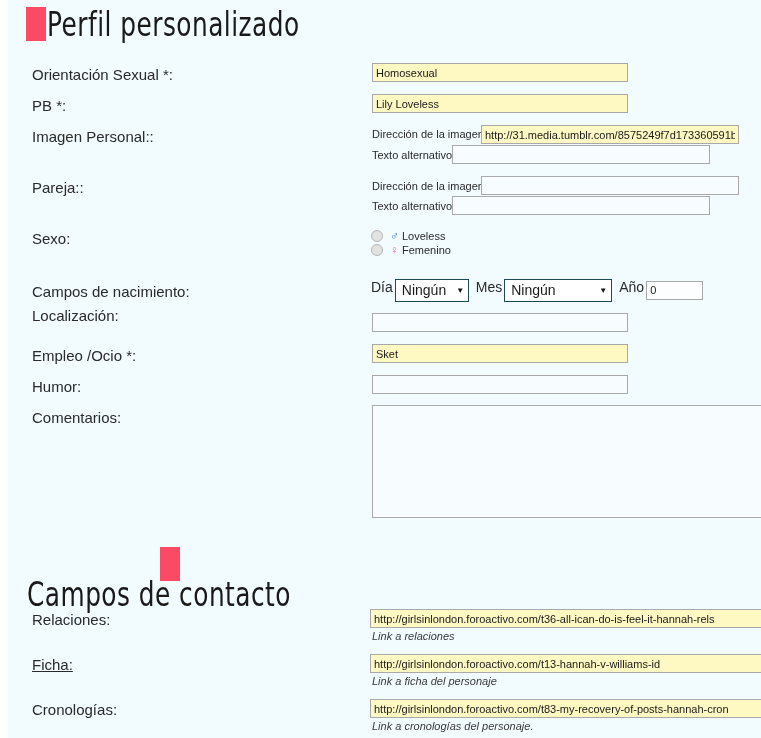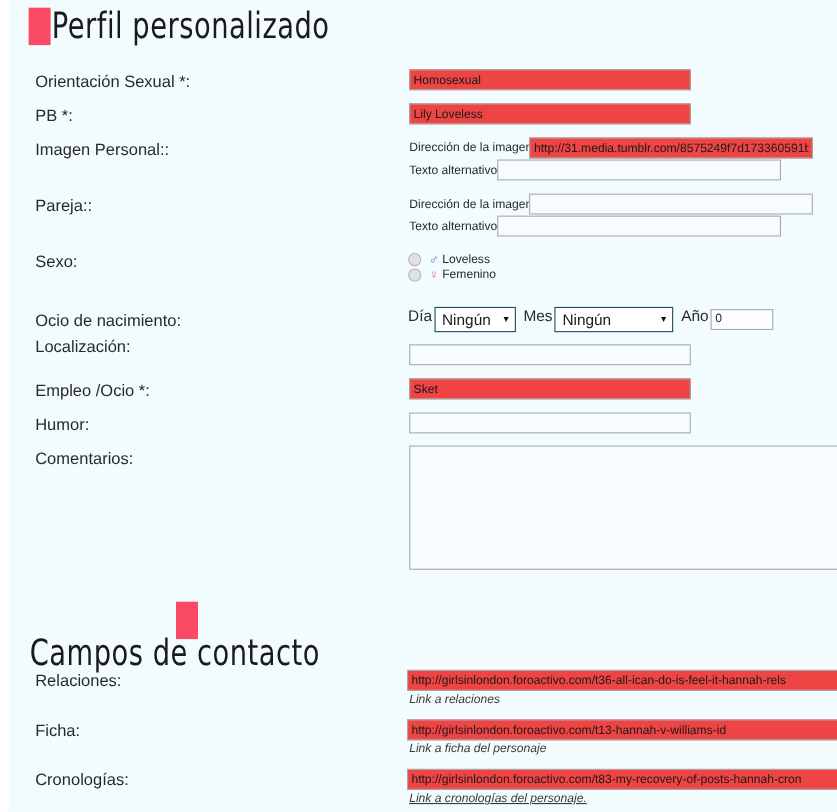--- a/index.html
+++ b/index.html
@@ -67,21 +67,21 @@
     color: #2a2a2a;
     white-space: nowrap;
   }
 
   
   .txt {
     position: absolute;
     box-sizing: border-box;
     height: 19px;
     border: 1px solid #a9a9a9;
-    background: #ef4444;
+    background: #fef9c3;
     font-family: "Liberation Sans", sans-serif;
     font-size: 11px;
     color: #1a1a1a;
     padding: 0 3px;
     outline: none;
   }
   .txt.plain {
     background: #f7fdff;
   }
 
@@ -229,21 +229,21 @@
     <span class="radio-dot"></span>
     <span class="sex-icon male">♂</span>
     <span class="radio-text">Loveless</span>
   </div>
   <div class="radio-row" style="left:371px; top:242px;">
     <span class="radio-dot"></span>
     <span class="sex-icon female">♀</span>
     <span class="radio-text">Femenino</span>
   </div>
 
-  <div class="field-label" style="top:283px;">Ocio de nacimiento:</div>
+  <div class="field-label" style="top:283px;">Campos de nacimiento:</div>
   <div class="date-row" style="left:371px; top:278px;">
     <span class="date-tag">Día</span>
     <div class="sel sel-dia">
       <span>Ningún</span>
       <span class="caret">▼</span>
     </div>
     <span class="date-tag">Mes</span>
     <div class="sel sel-mes">
       <span>Ningún</span>
       <span class="caret">▼</span>
@@ -266,21 +266,21 @@
 
   <div class="section-head" style="left:26px; top:547px;flex-direction:column;">
     <div class="head-swatch"></div>
     <div class="head-text">Campos de contacto</div>
   </div>
 
   <div class="field-label" style="top:611px;">Relaciones:</div>
   <input class="txt" style="left: 370px; top: 609px; width: 400px;" value="http://girlsinlondon.foroactivo.com/t36-all-ican-do-is-feel-it-hannah-rels">
   <div class="hint" style="left:372px; top:630px;">Link a relaciones</div>
 
-  <div class="field-label" style="top:656px;">Ficha:</div>
+  <div class="field-label" style="top:656px;text-decoration:underline;">Ficha:</div>
   <input class="txt" style="left: 370px; top: 654px; width: 400px;" value="http://girlsinlondon.foroactivo.com/t13-hannah-v-williams-id">
   <div class="hint" style="left:372px; top:675px;">Link a ficha del personaje</div>
 
   <div class="field-label" style="top:701px;">Cronologías:</div>
   <input class="txt" style="left: 370px; top: 699px; width: 400px;" value="http://girlsinlondon.foroactivo.com/t83-my-recovery-of-posts-hannah-cron">
-  <div class="hint" style="left:372px; top:720px;text-decoration:underline;">Link a cronologías del personaje.</div>
+  <div class="hint" style="left:372px; top:720px;">Link a cronologías del personaje.</div>
 
 </div>
 
 </body></html>

